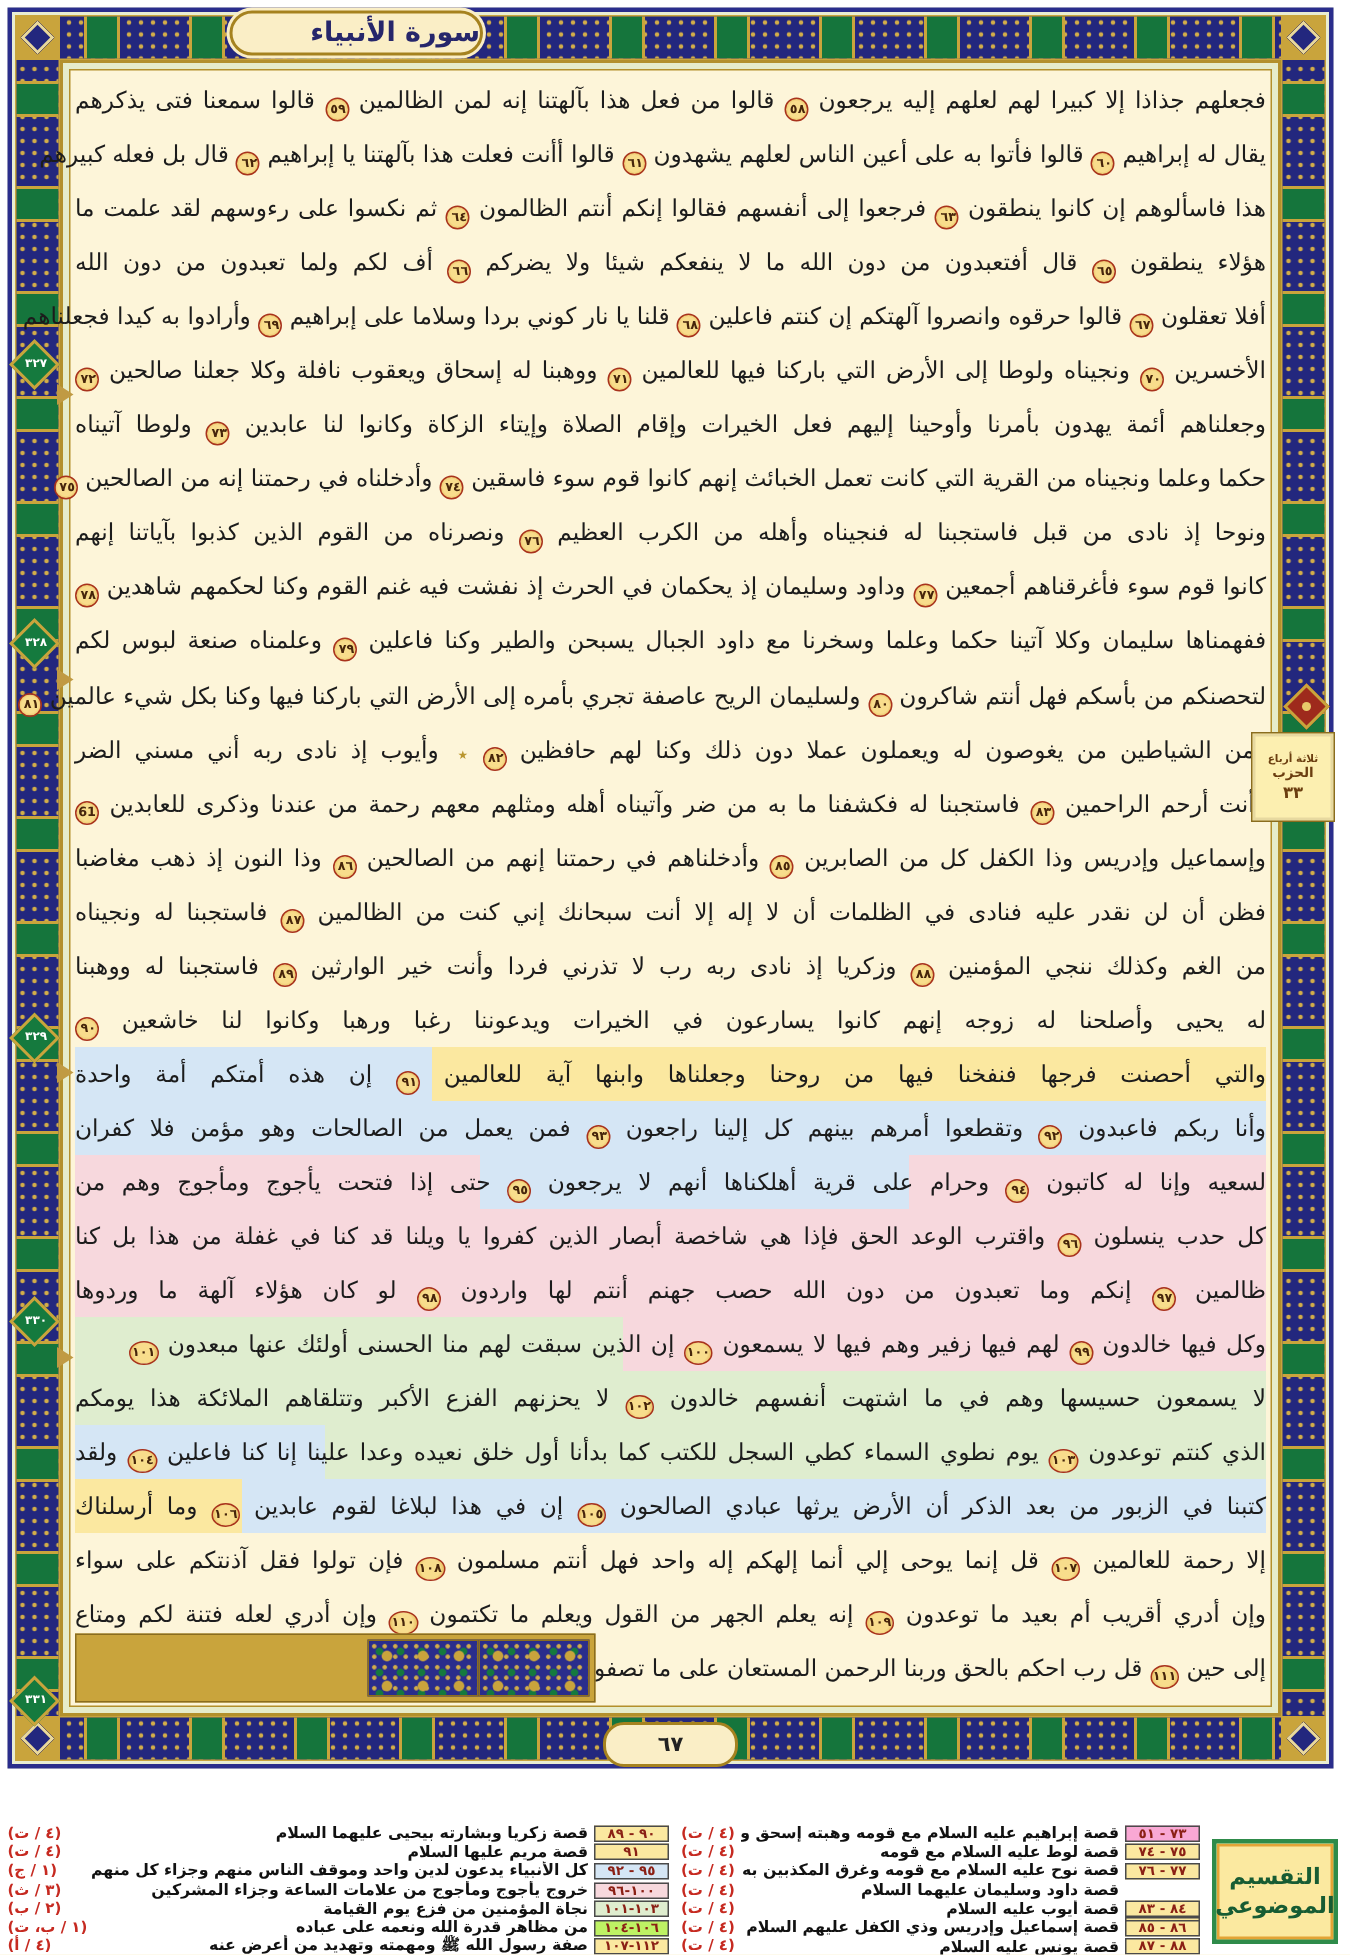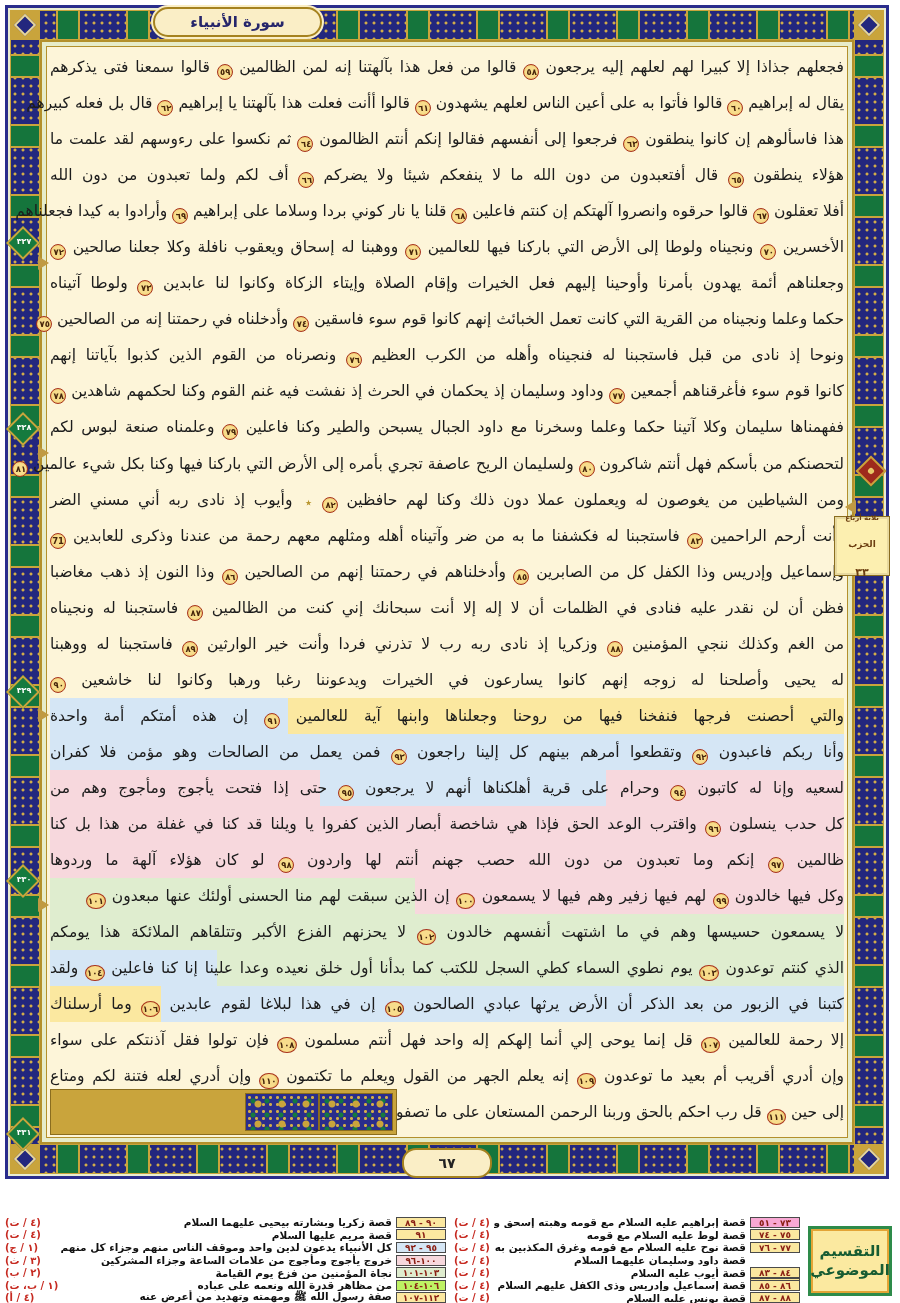--- a/index.html
+++ b/index.html
@@ -49,41 +49,41 @@
     display:inline-block;min-width:16px;height:16px;line-height:15px;border-radius:50%;
     background:radial-gradient(circle,#f8dd8c 55%,#d9a53e 100%);
     border:1px solid #a8321c;color:#46250b;font-size:8.5px;font-weight:bold;
     text-align:center;vertical-align:-3px;padding:0 1px;box-sizing:border-box;
   }
   .ay.rub{background:none;border:none;color:#b9962f;font-size:13px;min-width:12px;vertical-align:-2px;}
   
   .cart{
     position:absolute;top:-1px;height:26px;line-height:26px;z-index:4;
     background:#faeec6;border:2px solid #a5821f;border-radius:15px;
-    text-align:center;font-weight:bold;font-size:15px;color:#26266b;
+    text-align:right;font-weight:bold;font-size:18px;color:#26266b;
     box-shadow:0 0 0 2px #faeec6;
   }
   .pagenum{
     position:absolute;bottom:-2px;left:50%;transform:translateX(-50%);z-index:4;
     width:86px;height:26px;line-height:26px;background:#faeec6;border:2px solid #a5821f;
     border-radius:14px;text-align:center;font-weight:bold;font-size:14px;color:#222;
   }
   
   .pgmark{position:absolute;left:3px;width:20px;height:20px;background:#157a3e;border:2px solid #c9a43c;transform:rotate(45deg);z-index:4;}
   .pgmark span{position:absolute;left:-2px;top:4px;width:24px;transform:rotate(-45deg);color:#fff;font-size:8px;font-weight:bold;text-align:center;display:block;}
   .tab{position:absolute;width:0;height:0;border:7px solid transparent;z-index:4;}
   .tab.l{left:30px;border-left:11px solid #c09a43;}
   .tab.r{right:30px;border-right:11px solid #c09a43;}
   
   .hizb-orn{position:absolute;right:4px;top:452px;width:18px;height:18px;background:#9e2a1c;border:2px solid #c9a43c;transform:rotate(45deg);z-index:5;}
   .hizb-orn::after{content:"";position:absolute;left:6px;top:6px;width:6px;height:6px;background:#e8c96a;border-radius:50%;}
   .hizb-label{
     position:absolute;right:-4px;top:480px;width:54px;height:58px;z-index:5;
     background:#fcefb0;border:1px solid #8a6d1f;box-shadow:inset 0 0 0 2px #e7d9a0;
-    text-align:center;color:#6b3e10;font-weight:bold;display:flex;flex-direction:column;justify-content:center;gap:17px;margin-top:28px;
+    text-align:center;color:#6b3e10;font-weight:bold;display:flex;flex-direction:column;justify-content:center;gap:1px;
   }
   .hizb-label .s1{font-size:7px}.hizb-label .s2{font-size:9px}.hizb-label .s3{font-size:11px}
   
   .surah-box{position:absolute;left:0;top:1040px;width:347px;height:46px;background:#c9a43c;border:1px solid #8a6d1f;padding:3px;box-sizing:border-box;display:flex;z-index:6;}
   .surah-box .panel{
     width:72px;background:#2a2d8c;
     background-image:radial-gradient(circle at 50% 50%, #c9a43c 3px, rgba(0,0,0,0) 4px),radial-gradient(#157a3e 2px, rgba(0,0,0,0) 3px),radial-gradient(#d2ad49 1.2px, rgba(0,0,0,0) 1.8px);
     background-size:24px 20px,14px 14px,7px 7px;border:1px solid #8a6d1f;
   }
   .surah-box .mid{
@@ -170,21 +170,21 @@
           <div class="qline">هؤلاء ينطقون <span class="ay">٦٥</span> قال أفتعبدون من دون الله ما لا ينفعكم شيئا ولا يضركم <span class="ay">٦٦</span> أف لكم ولما تعبدون من دون الله</div>
           <div class="qline">أفلا تعقلون <span class="ay">٦٧</span> قالوا حرقوه وانصروا آلهتكم إن كنتم فاعلين <span class="ay">٦٨</span> قلنا يا نار كوني بردا وسلاما على إبراهيم <span class="ay">٦٩</span> وأرادوا به كيدا فجعلناهم</div>
           <div class="qline">الأخسرين <span class="ay">٧٠</span> ونجيناه ولوطا إلى الأرض التي باركنا فيها للعالمين <span class="ay">٧١</span> ووهبنا له إسحاق ويعقوب نافلة وكلا جعلنا صالحين <span class="ay">٧٢</span></div>
           <div class="qline">وجعلناهم أئمة يهدون بأمرنا وأوحينا إليهم فعل الخيرات وإقام الصلاة وإيتاء الزكاة وكانوا لنا عابدين <span class="ay">٧٣</span> ولوطا آتيناه</div>
           <div class="qline">حكما وعلما ونجيناه من القرية التي كانت تعمل الخبائث إنهم كانوا قوم سوء فاسقين <span class="ay">٧٤</span> وأدخلناه في رحمتنا إنه من الصالحين <span class="ay">٧٥</span></div>
           <div class="qline">ونوحا إذ نادى من قبل فاستجبنا له فنجيناه وأهله من الكرب العظيم <span class="ay">٧٦</span> ونصرناه من القوم الذين كذبوا بآياتنا إنهم</div>
           <div class="qline">كانوا قوم سوء فأغرقناهم أجمعين <span class="ay">٧٧</span> وداود وسليمان إذ يحكمان في الحرث إذ نفشت فيه غنم القوم وكنا لحكمهم شاهدين <span class="ay">٧٨</span></div>
           <div class="qline">ففهمناها سليمان وكلا آتينا حكما وعلما وسخرنا مع داود الجبال يسبحن والطير وكنا فاعلين <span class="ay">٧٩</span> وعلمناه صنعة لبوس لكم</div>
           <div class="qline">لتحصنكم من بأسكم فهل أنتم شاكرون <span class="ay">٨٠</span> ولسليمان الريح عاصفة تجري بأمره إلى الأرض التي باركنا فيها وكنا بكل شيء عالمين <span class="ay">٨١</span></div>
           <div class="qline">ومن الشياطين من يغوصون له ويعملون عملا دون ذلك وكنا لهم حافظين <span class="ay">٨٢</span> <span class="ay rub">٭</span> وأيوب إذ نادى ربه أني مسني الضر</div>
-          <div class="qline">وأنت أرحم الراحمين <span class="ay">٨٣</span> فاستجبنا له فكشفنا ما به من ضر وآتيناه أهله ومثلهم معهم رحمة من عندنا وذكرى للعابدين <span class="ay">71</span></div>
+          <div class="qline">وأنت أرحم الراحمين <span class="ay">٨٣</span> فاستجبنا له فكشفنا ما به من ضر وآتيناه أهله ومثلهم معهم رحمة من عندنا وذكرى للعابدين <span class="ay">61</span></div>
           <div class="qline">وإسماعيل وإدريس وذا الكفل كل من الصابرين <span class="ay">٨٥</span> وأدخلناهم في رحمتنا إنهم من الصالحين <span class="ay">٨٦</span> وذا النون إذ ذهب مغاضبا</div>
           <div class="qline">فظن أن لن نقدر عليه فنادى في الظلمات أن لا إله إلا أنت سبحانك إني كنت من الظالمين <span class="ay">٨٧</span> فاستجبنا له ونجيناه</div>
           <div class="qline">من الغم وكذلك ننجي المؤمنين <span class="ay">٨٨</span> وزكريا إذ نادى ربه رب لا تذرني فردا وأنت خير الوارثين <span class="ay">٨٩</span> فاستجبنا له ووهبنا</div>
           <div class="qline">له يحيى وأصلحنا له زوجه إنهم كانوا يسارعون في الخيرات ويدعوننا رغبا ورهبا وكانوا لنا خاشعين <span class="ay">٩٠</span></div>
           <div class="qline" style="background: linear-gradient(to left, rgb(251, 232, 160) 0%, rgb(251, 232, 160) 70%, rgb(213, 230, 245) 70%, rgb(213, 230, 245) 100%);">والتي أحصنت فرجها فنفخنا فيها من روحنا وجعلناها وابنها آية للعالمين <span class="ay">٩١</span> إن هذه أمتكم أمة واحدة</div>
           <div class="qline" style="background: linear-gradient(to left, rgb(213, 230, 245) 0%, rgb(213, 230, 245) 100%);">وأنا ربكم فاعبدون <span class="ay">٩٢</span> وتقطعوا أمرهم بينهم كل إلينا راجعون <span class="ay">٩٣</span> فمن يعمل من الصالحات وهو مؤمن فلا كفران</div>
           <div class="qline" style="background: linear-gradient(to left, rgb(247, 216, 221) 0%, rgb(247, 216, 221) 30%, rgb(213, 230, 245) 30%, rgb(213, 230, 245) 66%, rgb(247, 216, 221) 66%, rgb(247, 216, 221) 100%);">لسعيه وإنا له كاتبون <span class="ay">٩٤</span> وحرام على قرية أهلكناها أنهم لا يرجعون <span class="ay">٩٥</span> حتى إذا فتحت يأجوج ومأجوج وهم من</div>
           <div class="qline" style="background: linear-gradient(to left, rgb(247, 216, 221) 0%, rgb(247, 216, 221) 100%);">كل حدب ينسلون <span class="ay">٩٦</span> واقترب الوعد الحق فإذا هي شاخصة أبصار الذين كفروا يا ويلنا قد كنا في غفلة من هذا بل كنا</div>
           <div class="qline" style="background: linear-gradient(to left, rgb(247, 216, 221) 0%, rgb(247, 216, 221) 100%);">ظالمين <span class="ay">٩٧</span> إنكم وما تعبدون من دون الله حصب جهنم أنتم لها واردون <span class="ay">٩٨</span> لو كان هؤلاء آلهة ما وردوها</div>
           <div class="qline" style="background: linear-gradient(to left, rgb(247, 216, 221) 0%, rgb(247, 216, 221) 54%, rgb(223, 237, 207) 54%, rgb(223, 237, 207) 100%); padding-left: 36px;">وكل فيها خالدون <span class="ay">٩٩</span> لهم فيها زفير وهم فيها لا يسمعون <span class="ay">١٠٠</span> إن الذين سبقت لهم منا الحسنى أولئك عنها مبعدون <span class="ay">١٠١</span></div>

